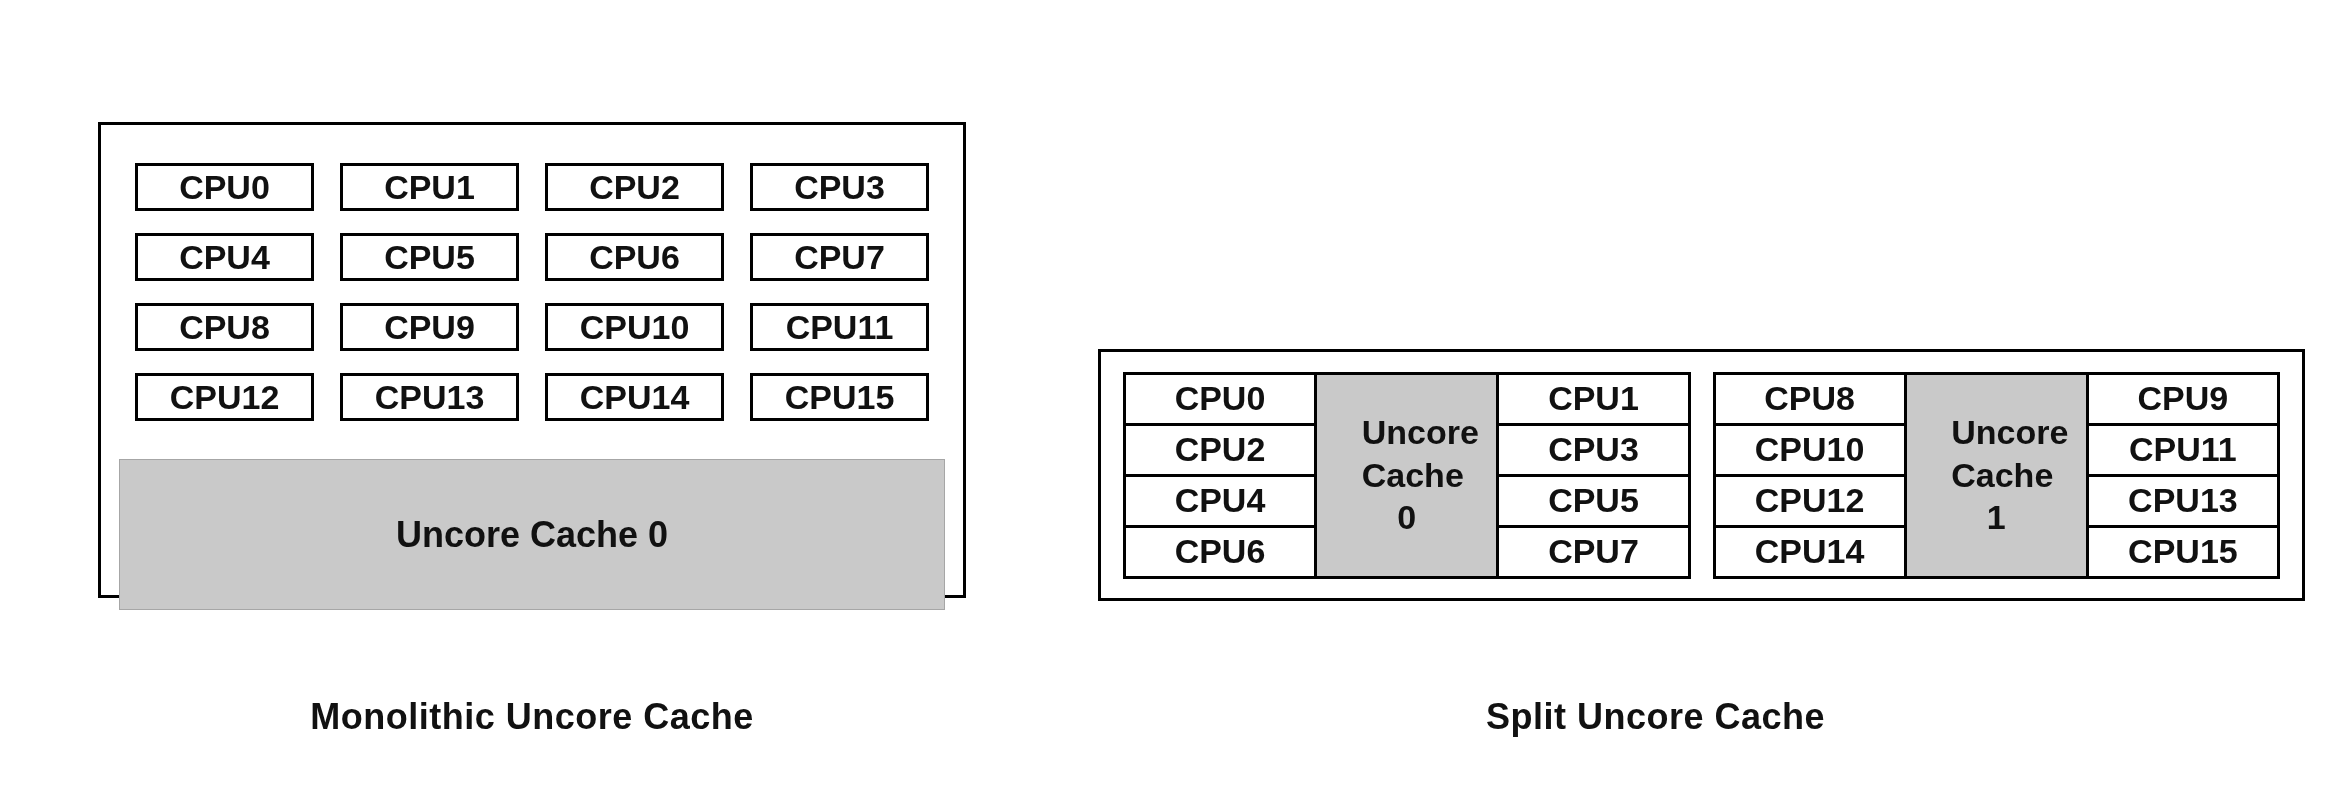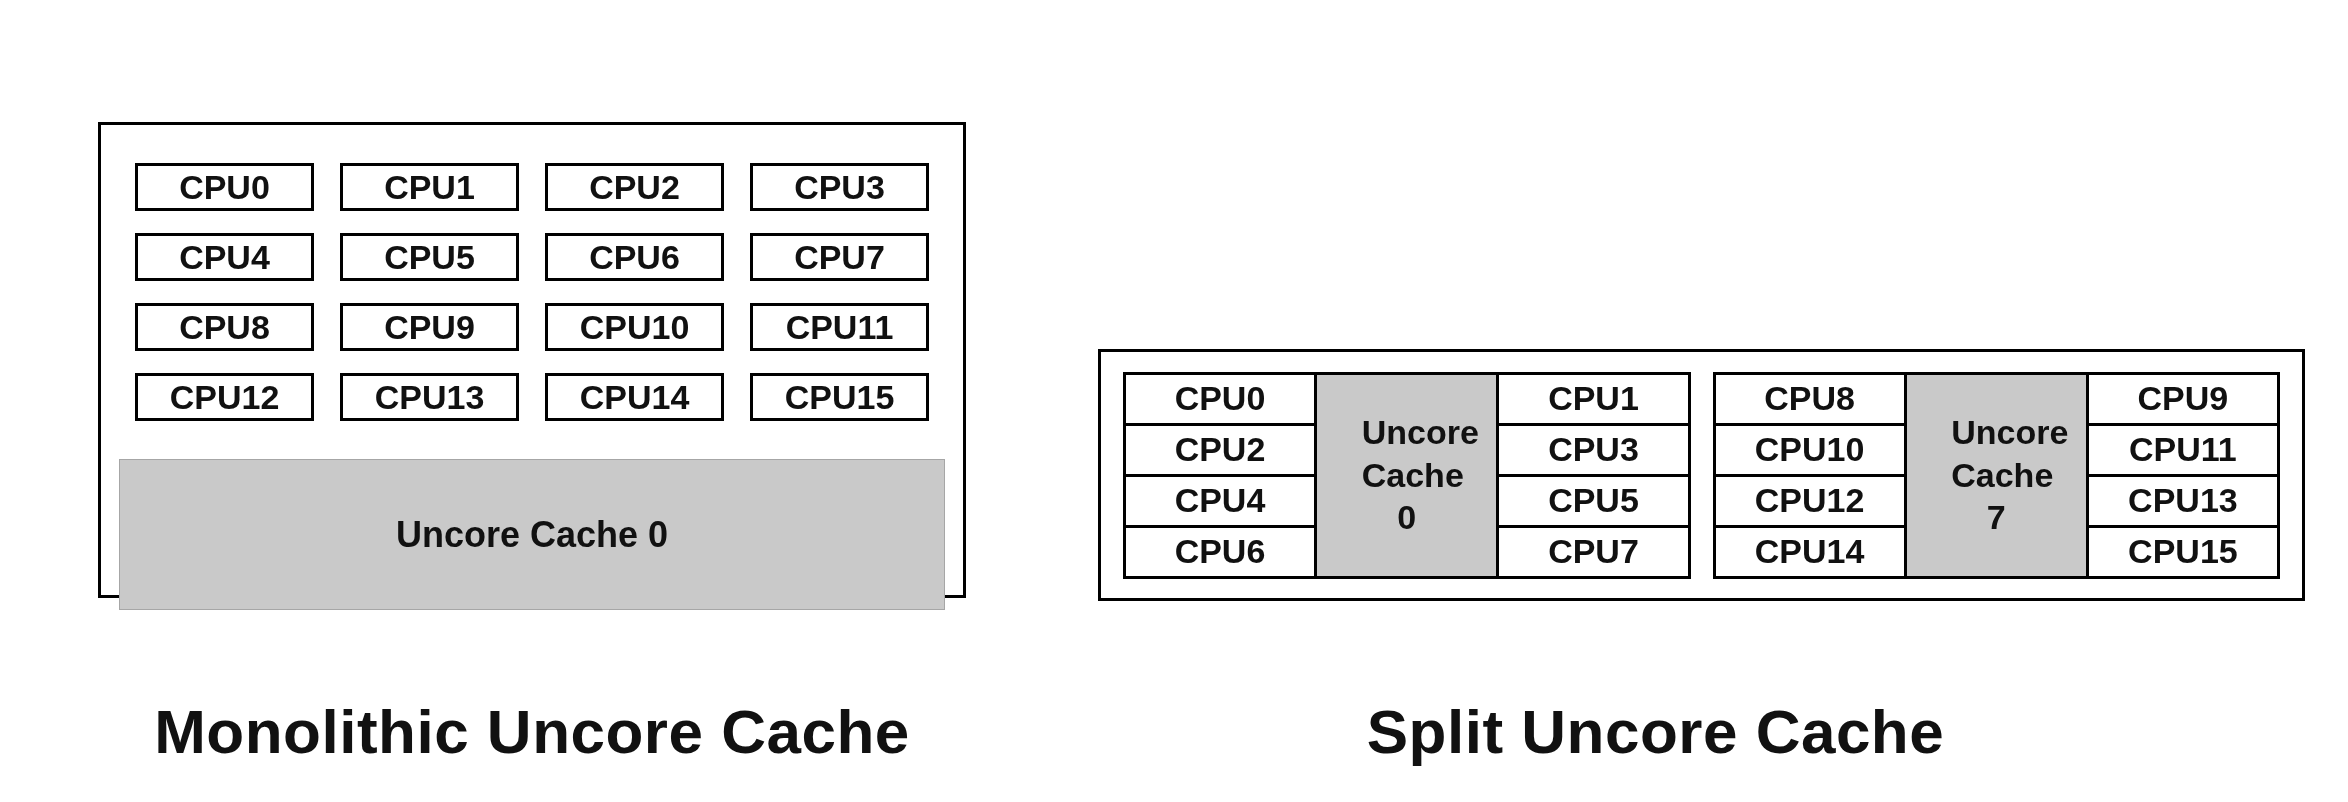--- a/index.html
+++ b/index.html
@@ -100,21 +100,21 @@
     line-height: 1.25;
     overflow-wrap: normal;
     word-break: normal;
   }
 
   
   .caption {
     position: absolute;
     top: 648px;
     text-align: center;
-    font-size: 62px;
+    font-size: 36px;
     font-weight: 700;
     letter-spacing: 0.5px;
   }
   .caption-mono { left: 66px;  width: 868px; }
   .caption-split { left: 1020px; width: 1207px; }
 </style>
 </head>
 <body>
 
 <div class="canvas">
@@ -162,21 +162,21 @@
         <td class="cpu-cell">CPU6</td>
         <td class="cpu-cell">CPU7</td>
       </tr>
     </tbody>
       </table>
 
     <table class="split-table">
       <tbody>
           <tr>
         <td class="cpu-cell">CPU8</td>
-        <td class="cache-cell" rowspan="4"><span class="wrap">Uncore Cache 7</span></td>
+        <td class="cache-cell" rowspan="4"><span class="wrap">Uncore Cache 1</span></td>
         <td class="cpu-cell">CPU9</td>
       </tr>
       <tr>
         <td class="cpu-cell">CPU10</td>
         <td class="cpu-cell">CPU11</td>
       </tr>
       <tr>
         <td class="cpu-cell">CPU12</td>
         <td class="cpu-cell">CPU13</td>
       </tr>

